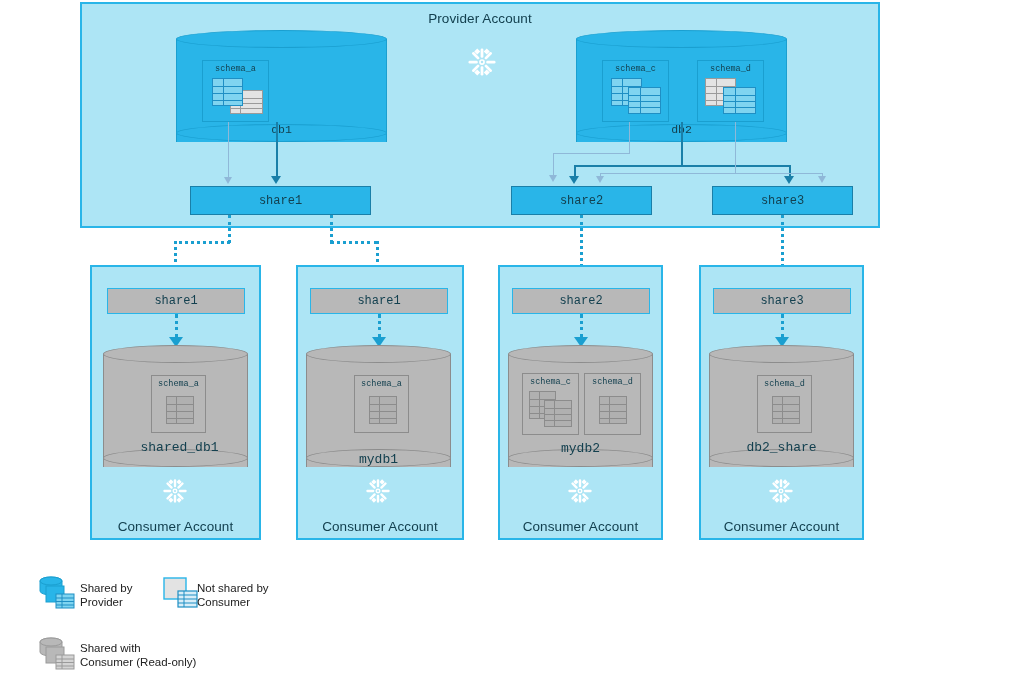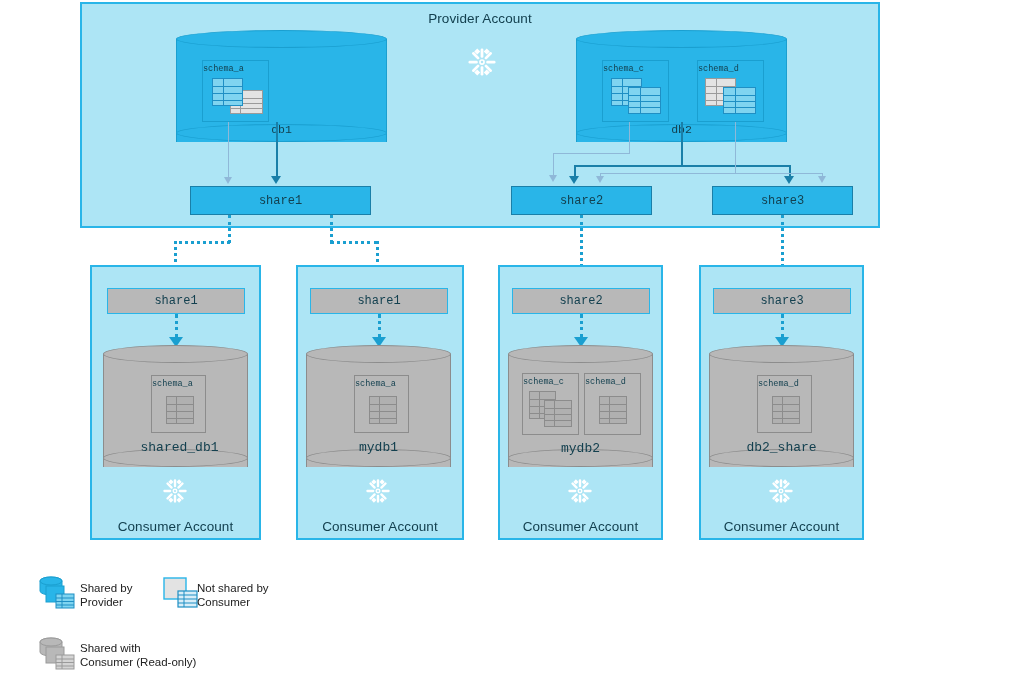--- a/index.html
+++ b/index.html
@@ -46,21 +46,21 @@
   .db-label.gray-db{font-size:13px;}
 
   
   .schema{
     position:absolute;box-sizing:border-box;
   }
   .schema.on-blue{border:1px solid #1a9fd0;background:transparent;}
   .schema.on-blue.shaded{background:#e3e3e3;border-color:#1a9fd0;}
   .schema.on-gray{border:1px solid #8c8c8c;background:transparent;}
   .schema-name{
-    position:absolute;left:0;right:0;top:3px;text-align:left;
+    position:absolute;left:0;right:0;top:3px;text-align:center;
     font-family:"Liberation Mono", monospace;font-size:8.5px;color:#13404f;
     white-space:nowrap;
   }
 
   
   .tbl{position:absolute;box-sizing:border-box;}
   .tbl .row{position:absolute;left:0;right:0;box-sizing:border-box;}
   .tbl.blue{border:1px solid #1f8fc4;background:#7fd4f0;}
   .tbl.blue .row{border-top:1px solid #1f8fc4;}
   .tbl.blue .vline{position:absolute;top:0;bottom:0;border-left:1px solid #1f8fc4;}
@@ -296,21 +296,21 @@
 </div>
 <div class="share-box consumer" style="left:310px;top:288px;width:138px;height:26px;">
   <span>share1</span>
 </div>
 <div class="dotted-v" style="left:378px;top:314px;height:24px;"></div>
 <div class="arrow teal" style="left:372px;top:337px;"></div>
 <div class="cyl gray" style="left:306px;top:345px;width:145px;height:122px;">
   <div class="body"></div>
   <div class="ellipse-bot"></div>
   <div class="ellipse-top"></div>
-  <div class="db-label gray-db" style="top:95px;text-align:center;">mydb1</div>
+  <div class="db-label gray-db" style="top:107px;text-align:center;">mydb1</div>
   <div class="schema on-gray" style="left:48px;top:30px;width:55px;height:58px;">
     <div class="schema-name">schema_a</div>
     <div class="tbl dgray" style="left:14px;top:20px;width:28px;height:28px;">
       <div class="row" style="top:7px;"></div>
         <div class="row" style="top:14px;"></div>
       <div class="row" style="top:21px;"></div>
       <div class="vline" style="left:9px;"></div>
     </div>
   </div>
 </div>

